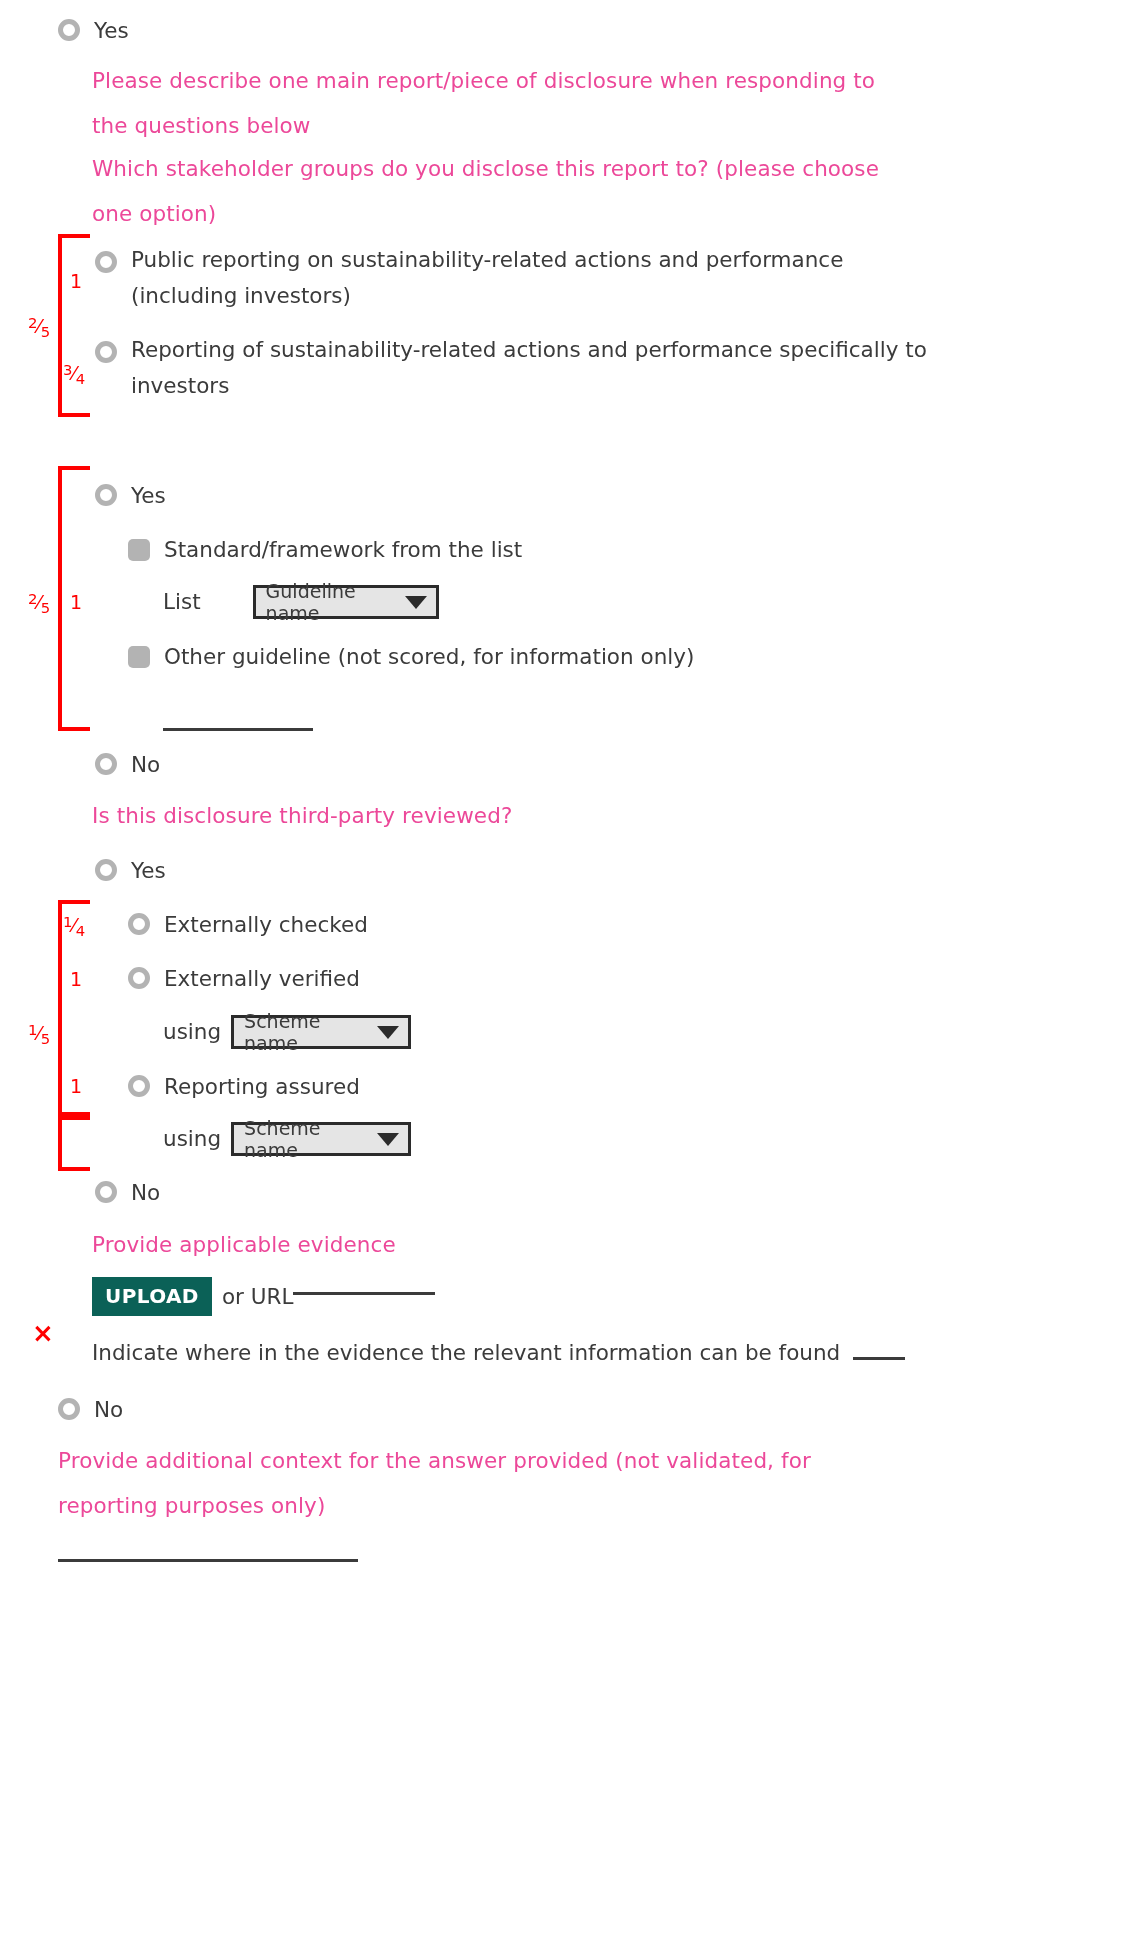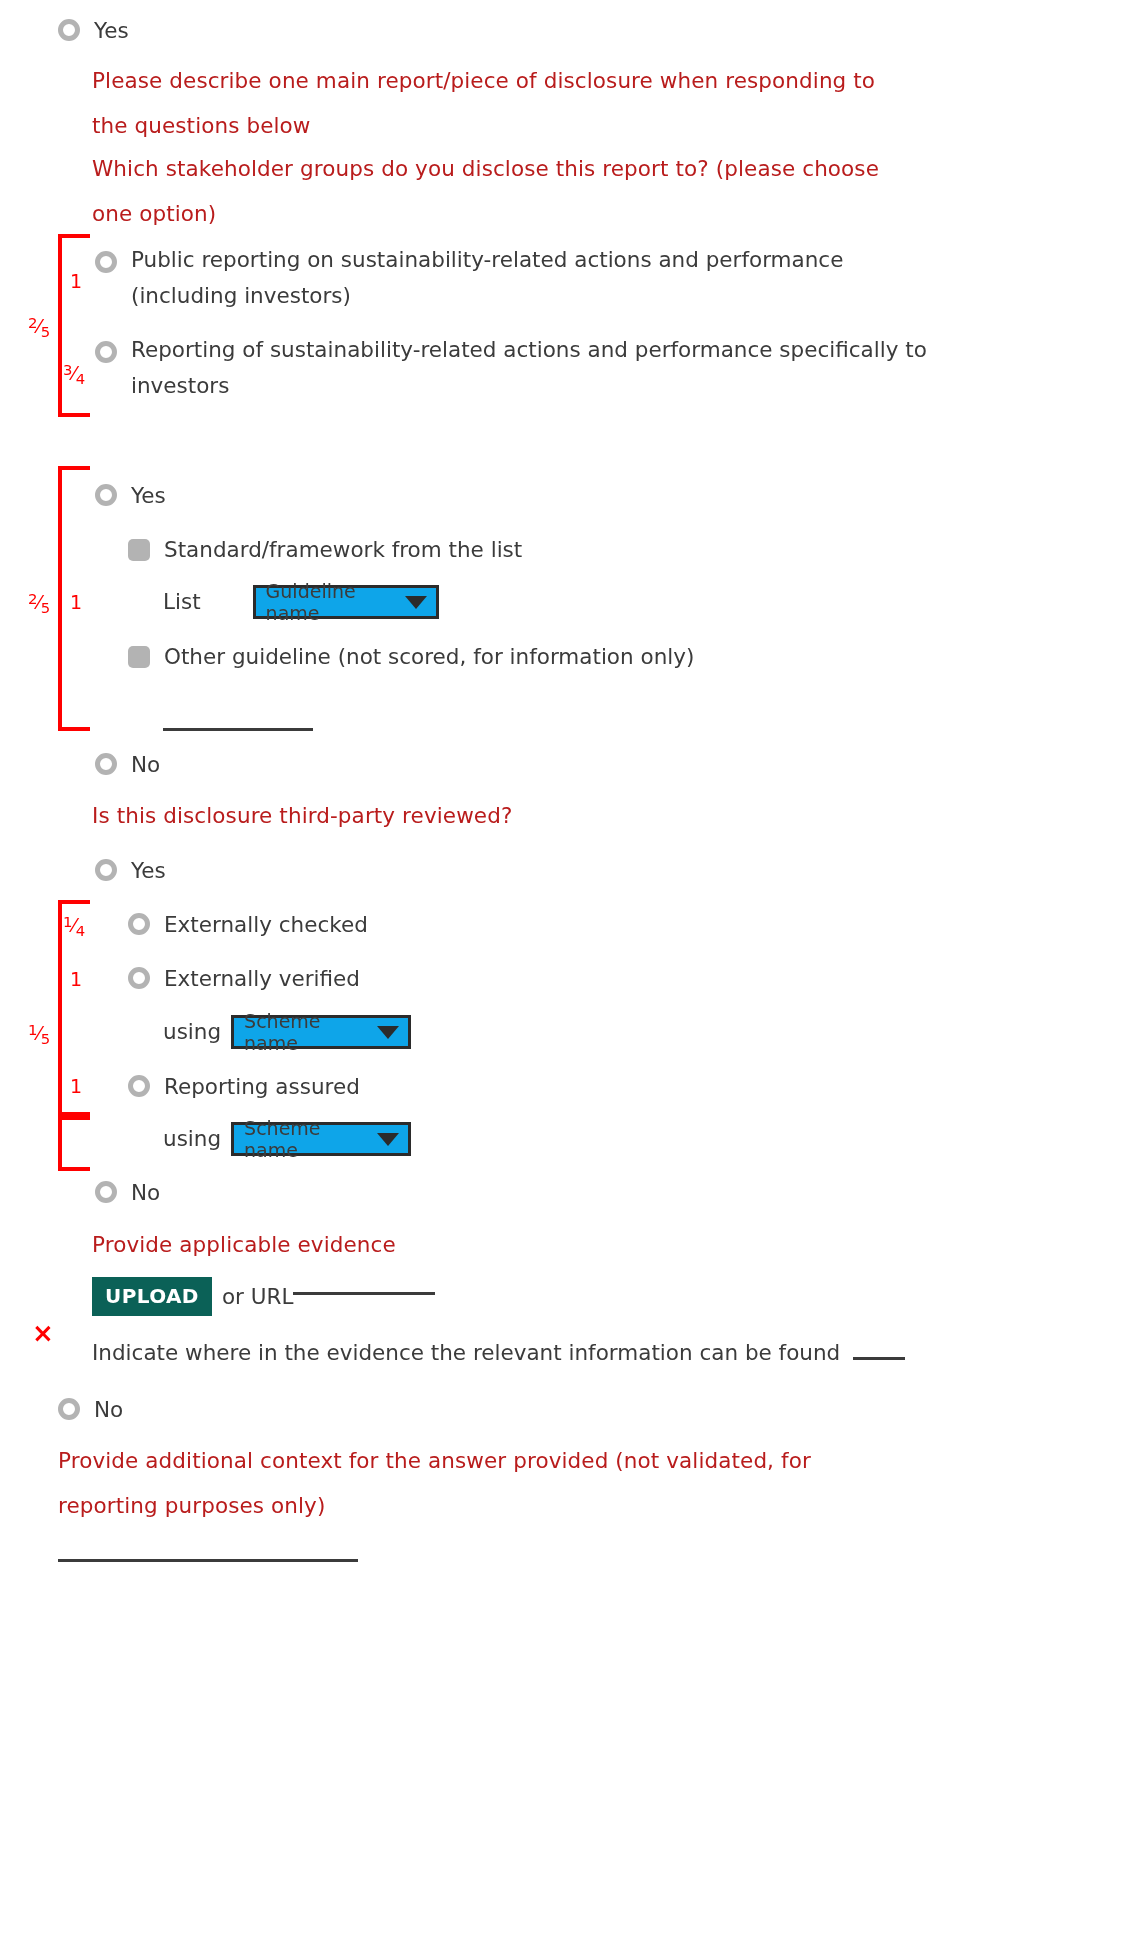--- a/index.html
+++ b/index.html
@@ -27,21 +27,21 @@
   .row {
     position: absolute;
     display: flex;
     align-items: flex-start;
   }
 
   .para {
     position: absolute;
     font-size: 21.5px;
     line-height: 45px;
-    color: #b91c1c;
+    color: #ec4899;
     letter-spacing: 0.1px;
   }
 
   
   .radio {
     width: 22px;
     height: 22px;
     border-radius: 50%;
     border: 5px solid #b3b3b3;
     box-sizing: border-box;
@@ -66,21 +66,21 @@
     line-height: 45px;
     color: #3b3b3b;
   }
 
   
   .select {
     display: inline-flex;
     align-items: center;
     justify-content: space-between;
     border: 3px solid #2b2b2b;
-    background: #0ea5e9;
+    background: #e5e5e5;
     height: 34px;
     padding: 0 9px 0 10px;
     box-sizing: border-box;
     font-size: 19px;
     color: #3b3b3b;
     min-width: 180px;
   }
   .select .caret {
     width: 0;
     height: 0;

